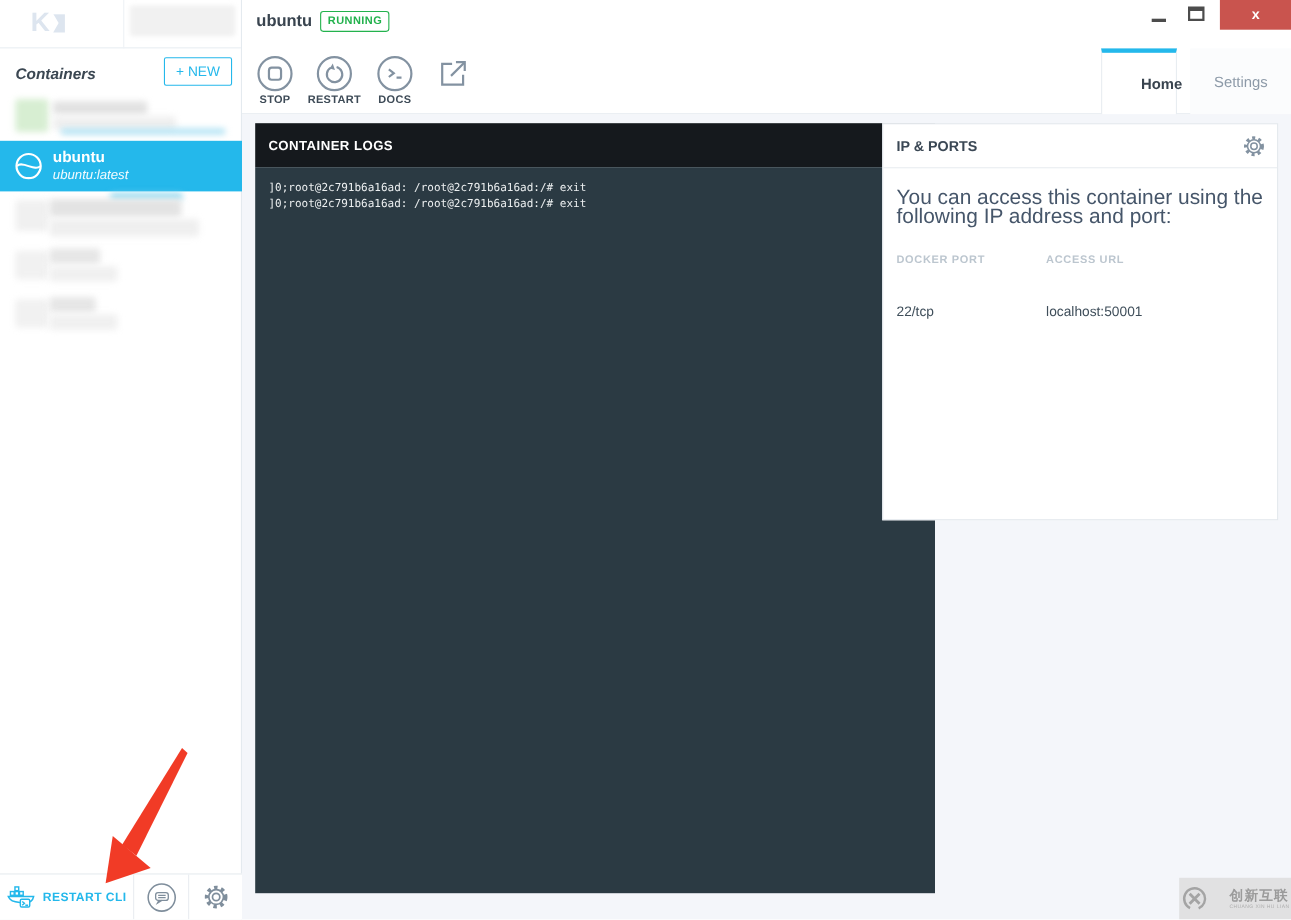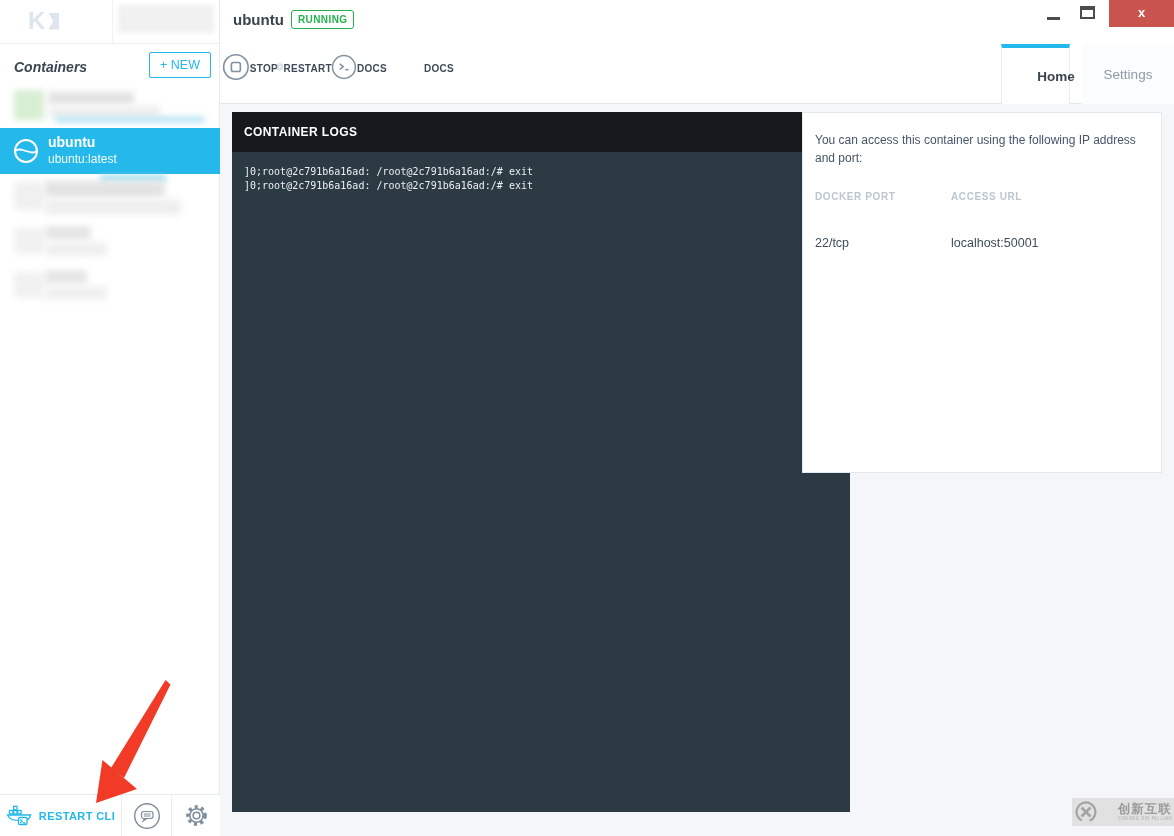--- a/index.html
+++ b/index.html
@@ -20,71 +20,71 @@
   .containers-label { position:absolute; left:14px; top:13px; font-size:14px; font-weight:600; color:#3b4752;font-style:italic; }
   .new-btn { position:absolute; right:8px; top:6px; padding:5px 10px; border:1px solid #24b8eb; border-radius:2px;
     color:#24b8eb; font-size:12.5px; background:#fff; cursor:pointer;text-align:center; }
 
   .sb-item-redacted { position:absolute; left:0; width:220px; }
   .blob { position:absolute; border-radius:3px; filter:blur(3px); }
 
   .sb-selected { position:absolute; left:0; top:128px; width:220px; height:46px; background:#24b8eb; color:#fff; }
   .sb-selected .icon { position:absolute; left:12px; top:9px; }
   .sb-sel-name { position:absolute; left:48px; top:6px; font-size:14px; font-weight:bold; }
-  .sb-sel-image { position:absolute; left:48px; top:24px; font-size:12px; opacity:.95; }
+  .sb-sel-image { position:absolute; left:48px; top:24px; font-size:12px; opacity:.95;font-style:italic; }
 
   .sb-bottom { position:absolute; left:0; bottom:0; width:220px; height:42px; border-top:1px solid #e6ebef; display:flex; background:#fff; }
   .sb-bottom .cell { display:flex; align-items:center; justify-content:center; height:100%; }
   .cell-cli { width:122px; border-right:1px solid #e9edf1; gap:7px; cursor:pointer; }
   .cell-chat { width:50px; border-right:1px solid #e9edf1; cursor:pointer; }
   .cell-gear { flex:1; cursor:pointer; }
   .cli-label { color:#24b8eb; font-size:11px; font-weight:600; letter-spacing:.4px; }
 
   
   .main { position:absolute; left:220px; top:0; width:954px; height:836px; }
   .titlebar { position:relative; height:44px; background:#fff; }
   .container-title { position:absolute; left:13px; top:11px; font-size:15px; font-weight:600; color:#39444f; }
   .status-badge { position:absolute; left:71px; top:10px; font-size:10px; font-weight:bold; color:#23b24d;
     border:1px solid #23b24d; border-radius:3px; padding:3px 6px; letter-spacing:.4px; background:#fff; }
   .win-min { position:absolute; left:827px; top:17px; width:13px; height:3px; background:#4c4c4c; cursor:pointer; }
   .win-max { position:absolute; left:860px; top:6px; width:15px; height:13px; border:2px solid #4c4c4c; border-top-width:4px; cursor:pointer; }
   .win-close { position:absolute; left:889px; top:0; width:65px; height:27px; background:#c9544e; color:#fff;
     font-size:13px; font-weight:bold; text-align:center; line-height:26px; cursor:pointer; }
 
   .toolbar { position:absolute; left:0; top:44px; width:954px; height:60px; background:#fff; border-bottom:1px solid #e3e9ee; }
-  .tb-btn { position:absolute; top:6px; width:56px; display:flex; flex-direction:row; align-items:center; cursor:pointer; }
+  .tb-btn { position:absolute; top:6px; width:56px; display:flex; flex-direction:column; align-items:center; cursor:pointer; }
   .tb-btn .lbl { margin-top:2px; font-size:10px; font-weight:600; color:#3e4b57; letter-spacing:.3px; }
 
   .tab { position:absolute; top:0; height:60px; display:flex; align-items:center; justify-content:center; font-size:13.5px; cursor:pointer; }
   .tab-home { left:781px; width:69px; background:#fff; border-left:1px solid #e8edf1; border-right:1px solid #e8edf1;
     border-top:4px solid #24b8eb; font-weight:600; color:#39444f;padding-left:41px; }
   .tab-settings { left:862px; width:92px; background:#fbfcfd; color:#8d9aa8; }
 
   .content { position:absolute; left:0; top:104px; width:954px; height:732px; background:#f4f6fa; }
 
   .logs { position:absolute; left:12px; top:8px; width:618px; height:700px; }
   .logs-header { height:40px; background:#15191d; color:#fff; font-size:12px; font-weight:bold;
     line-height:40px; padding-left:12px; letter-spacing:.4px; }
   .logs-body { position:absolute; top:40px; left:0; right:0; bottom:0; background:#2b3a43;
     padding:13px 12px; font-family:"DejaVu Sans Mono", monospace; font-size:10px; color:#eceff0; line-height:14px; overflow:auto; }
 
   .card { position:absolute; left:582px; top:8px; width:360px; height:361px; background:#fff; border:1px solid #e3e8ed; }
   .card-header { position:relative; height:40px; border-bottom:1px solid #e9edf1; }
   .card-title { position:absolute; left:12px; top:0; line-height:40px; font-size:13px; font-weight:600; color:#3a4754; }
   .card-gear { position:absolute; right:10px; top:9px; cursor:pointer; }
   .card-body { padding:12px; }
-  .card-desc { font-size:12px; color:#46566a; line-height:18px; width:336px; margin-top:6px; }
+  .card-desc { font-size:19px; color:#46566a; line-height:18px; width:336px; margin-top:6px; }
   .ports-cols { display:grid; grid-template-columns:136px 1fr; margin-top:24px; }
   .ports-col-h { font-size:10px; font-weight:bold; color:#bcc6cf; letter-spacing:.6px; }
   .ports-vals { display:grid; grid-template-columns:136px 1fr; margin-top:34px; }
   .ports-val { font-size:12.5px; color:#3f4e5a; }
 
   
   .arrow-overlay { position:absolute; left:0; top:0; width:1174px; height:836px; pointer-events:none; z-index:50; }
-  .watermark { position:absolute; left:1072px; top:798px; width:102px; height:28px; background:rgba(222,222,222,.88);
+  .watermark { position:absolute; left:1072px; top:798px; width:102px; height:38px; background:rgba(222,222,222,.88);
     display:flex; align-items:center; justify-content:center; gap:20px; z-index:40; }
   .wm-text { display:flex; flex-direction:column; line-height:1; }
   .wm-brand { font-size:12.5px; font-weight:bold; color:#9b9b9b; letter-spacing:1px; }
   .wm-sub { font-size:4.5px; color:#adadad; letter-spacing:.4px; margin-top:2px; }
 </style>
 </head>
 <body>
 
 <div class="app">
 
@@ -228,20 +228,28 @@
 
       <div class="logs">
         <div class="logs-header">CONTAINER LOGS</div>
         <div class="logs-body">
           <div>]0;root@2c791b6a16ad: /root@2c791b6a16ad:/# exit</div>
           <div>]0;root@2c791b6a16ad: /root@2c791b6a16ad:/# exit</div>
         </div>
       </div>
 
       <div class="card">
+        <div class="card-header">
+          <span class="card-title">IP &amp; PORTS</span>
+          <svg class="card-gear" width="22" height="22" viewBox="0 0 24 24" fill="none" stroke="#8392a1">
+            <circle cx="12" cy="12" r="8.2" stroke-width="3.4" stroke-dasharray="3 3.1"></circle>
+            <circle cx="12" cy="12" r="6.4" stroke-width="1.5"></circle>
+            <circle cx="12" cy="12" r="3.2" stroke-width="1.5"></circle>
+          </svg>
+        </div>
         <div class="card-body">
           <p class="card-desc">You can access this container using the following IP address and port:</p>
           <div class="ports-cols">
             <span class="ports-col-h">DOCKER PORT</span>
             <span class="ports-col-h">ACCESS URL</span>
           </div>
           <div class="ports-vals">
             <span class="ports-val">22/tcp</span>
             <span class="ports-val">localhost:50001</span>
           </div>

